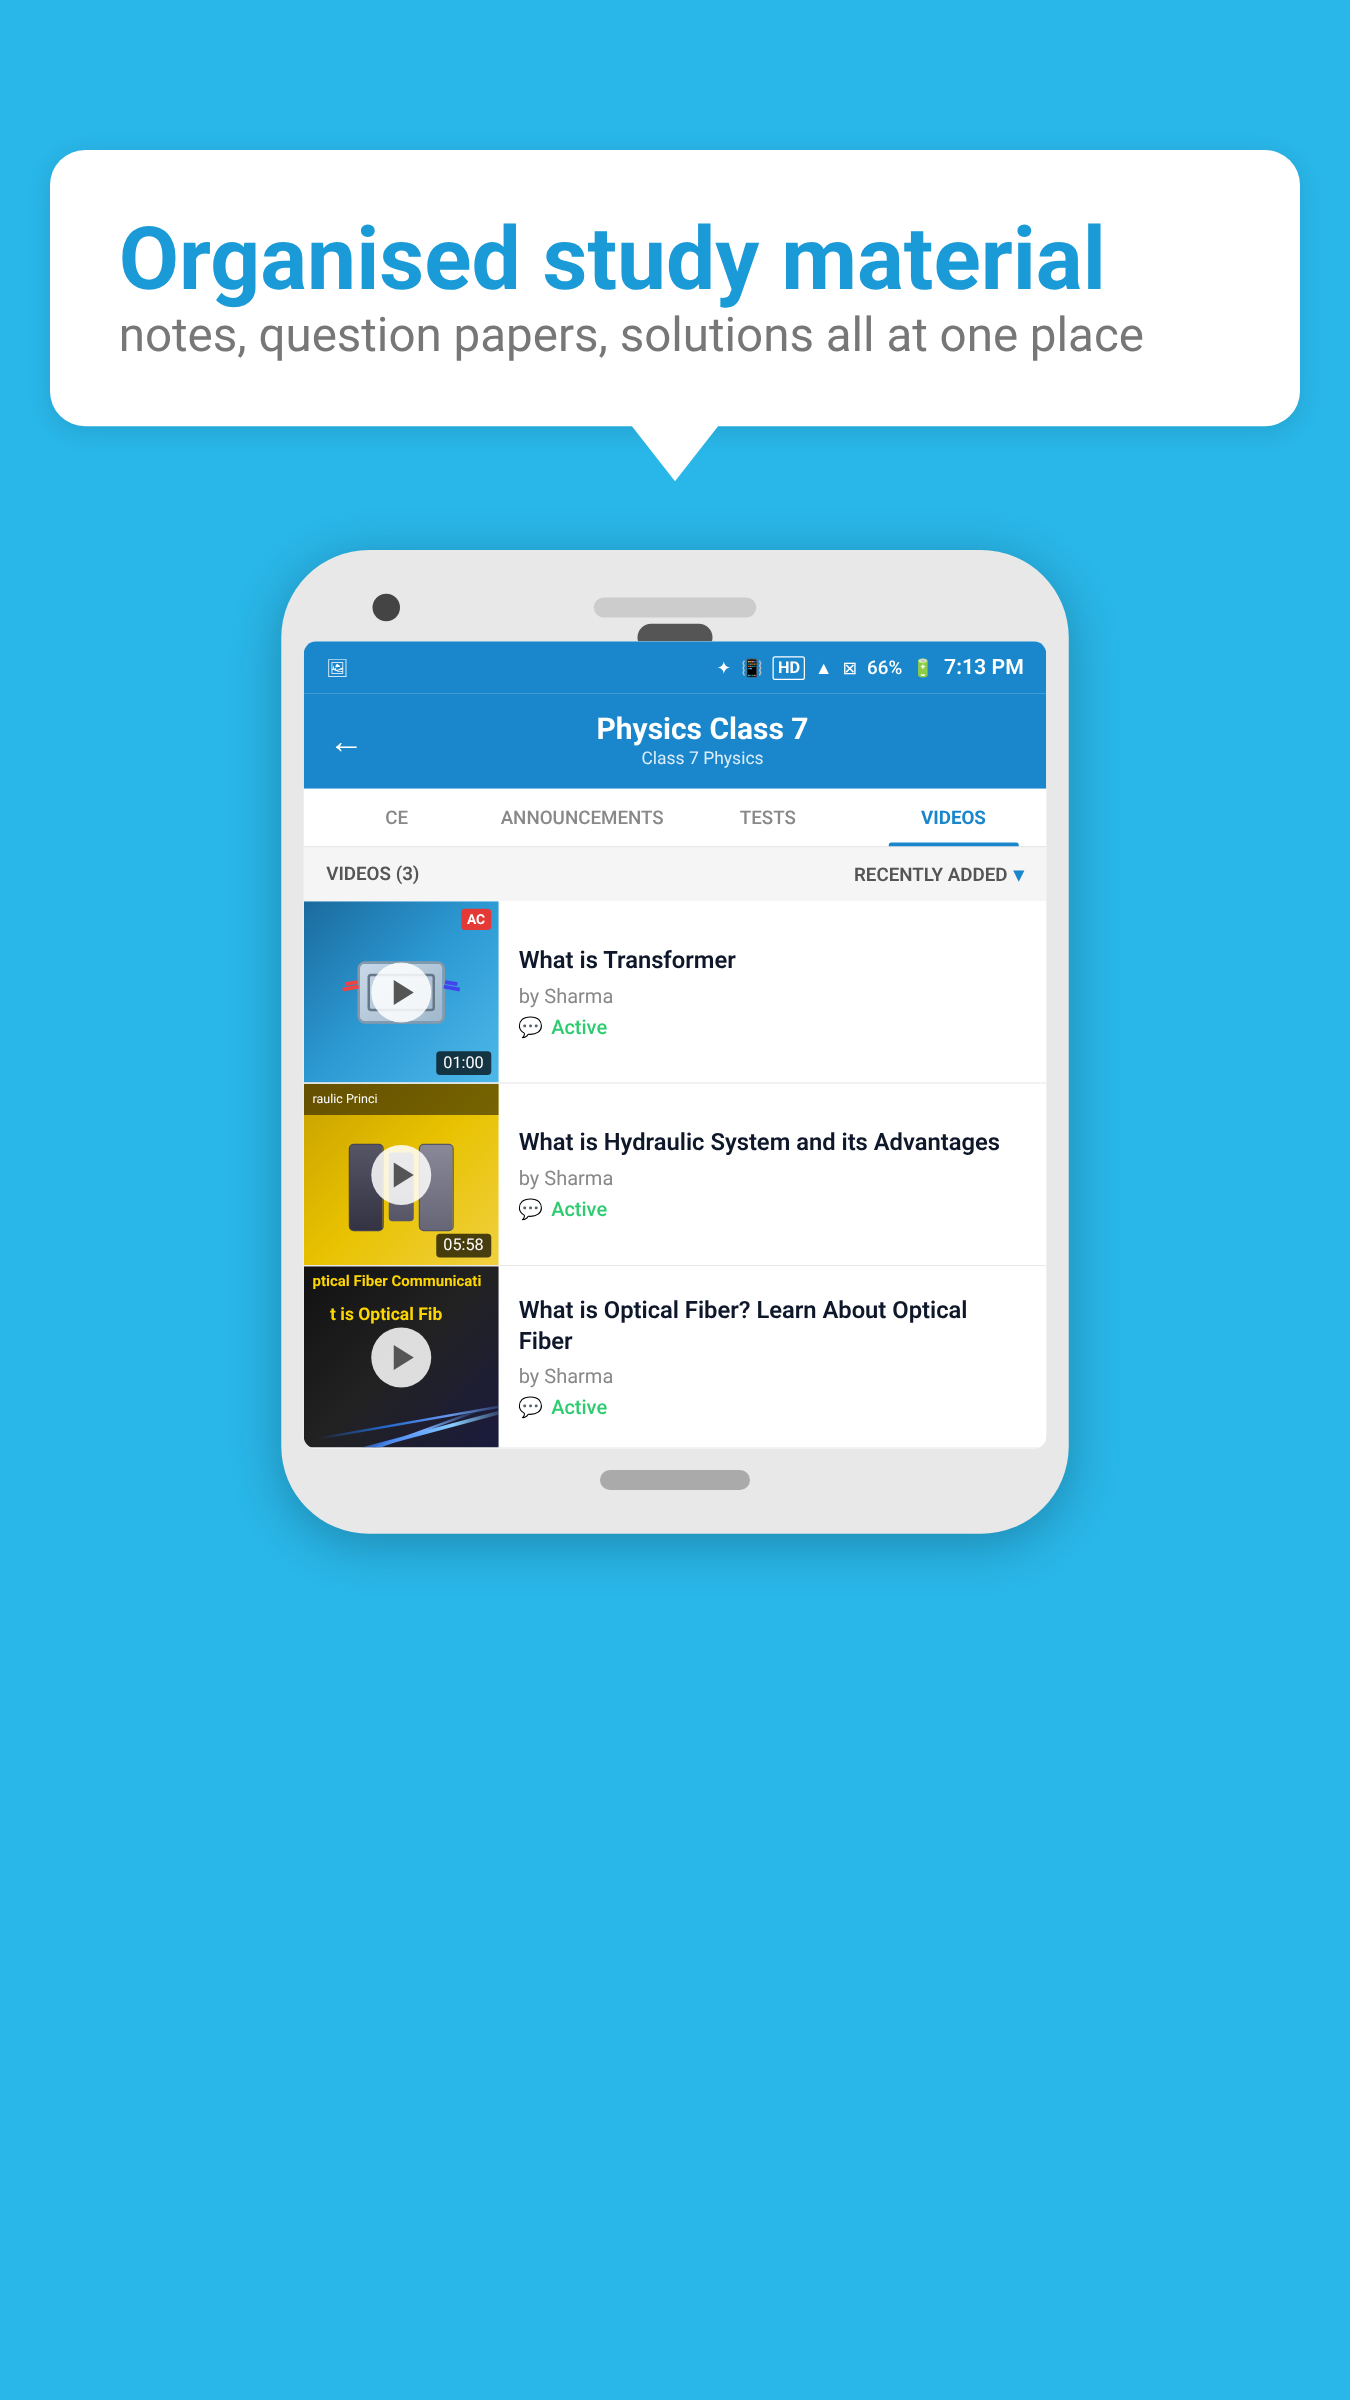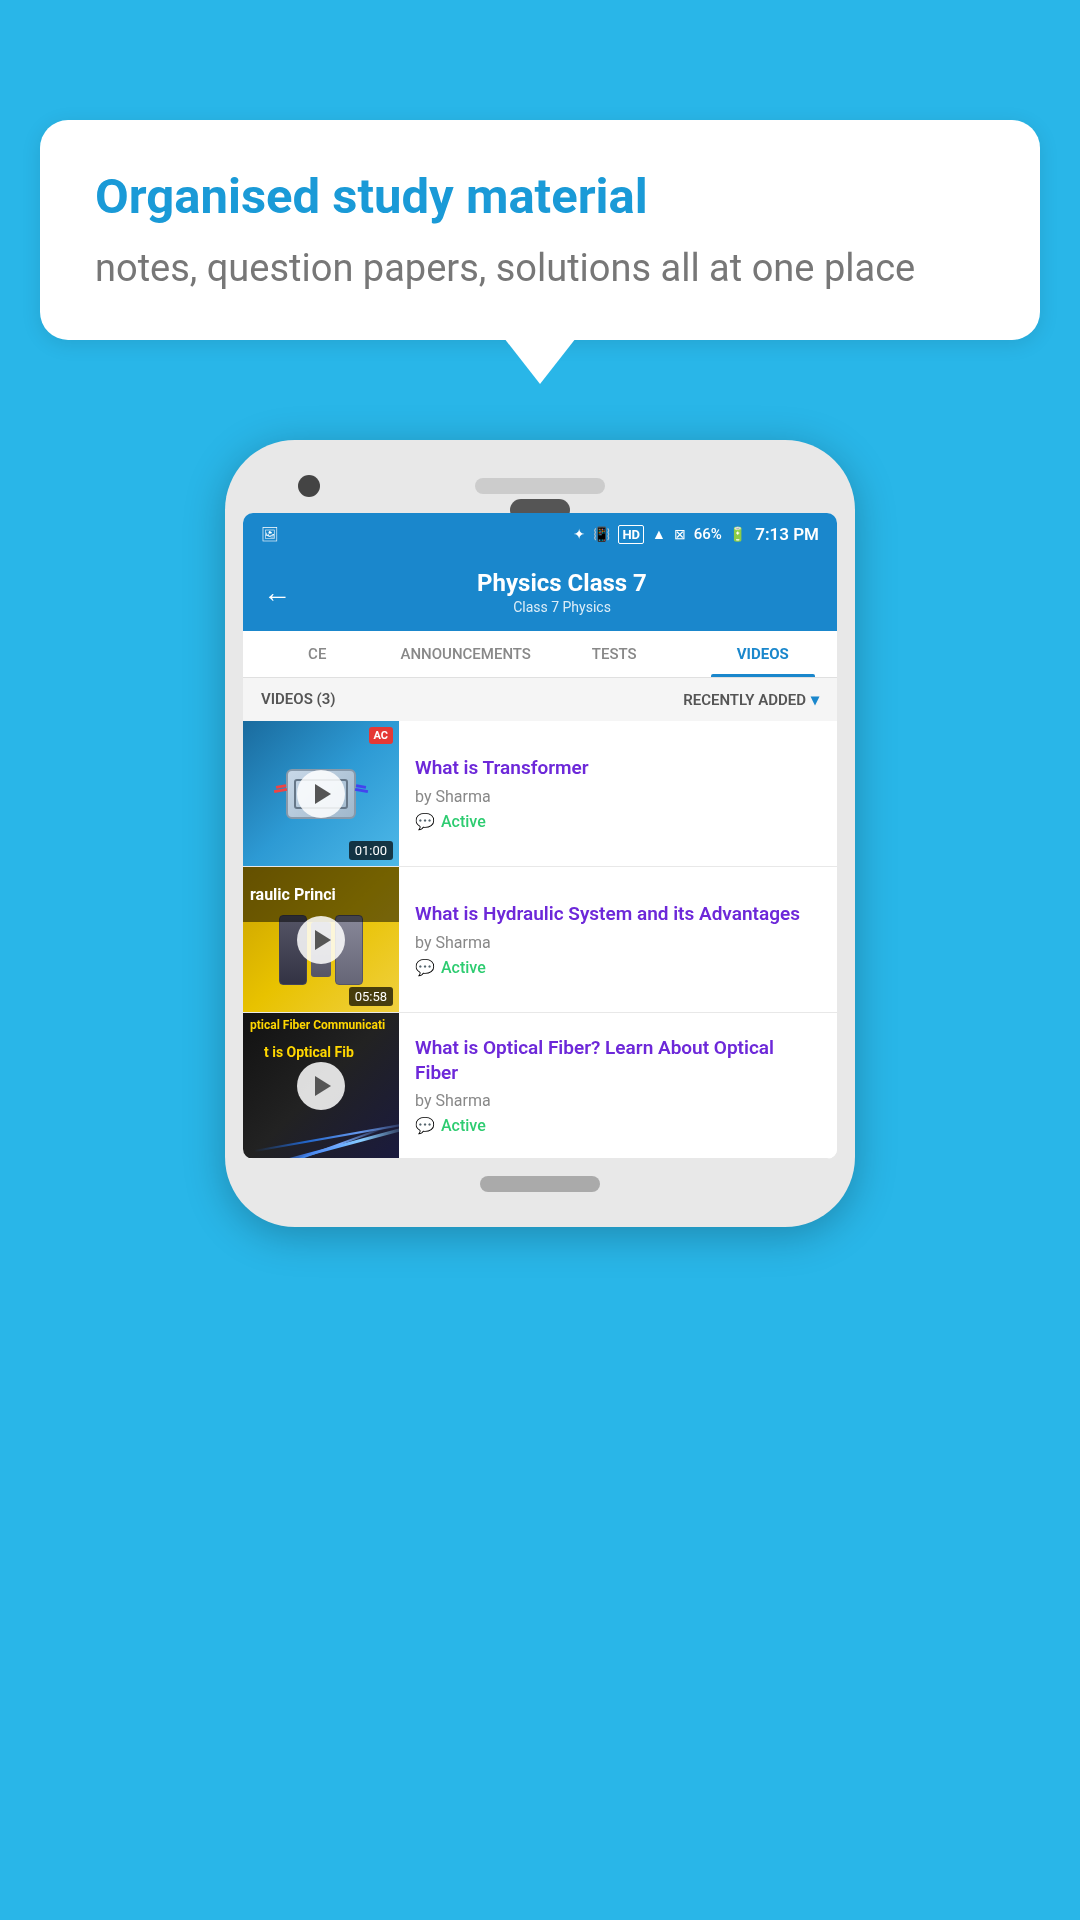--- a/index.html
+++ b/index.html
@@ -30,25 +30,24 @@
       bottom: -44px;
       left: 50%;
       transform: translateX(-50%);
       width: 0;
       height: 0;
       border-left: 36px solid transparent;
       border-right: 36px solid transparent;
       border-top: 46px solid white;
     }
     .bubble-title {
-      font-size: 49px;
+      font-size: 70px;
       font-weight: 700;
       color: #1a9ad7;
       line-height: 1.1;
-      margin-bottom: 22px;
     }
     .bubble-subtitle {
       font-size: 38px;
       color: #777;
       font-weight: 400;
     }
 
     
     .phone-wrapper {
       position: absolute;
@@ -311,21 +310,21 @@
       flex: 1;
       padding: 16px 16px;
       display: flex;
       flex-direction: column;
       justify-content: center;
       gap: 6px;
     }
     .video-title {
       font-size: 19px;
       font-weight: 600;
-      color: #6d28d9;
+      color: #0f172a;
       line-height: 1.3;
     }
     .video-author {
       font-size: 16px;
       color: #888;
     }
     .active-badge {
       display: flex;
       align-items: center;
       gap: 6px;
@@ -457,21 +456,21 @@
               <span style="font-size:16px;">💬</span>
               <span>Active</span>
             </div>
           </div>
         </div>
 
         <div class="video-item">
           <div class="video-thumb">
             <div class="thumb-bg-2" style="position:relative;min-height:145px;">
 
-              <div style="position:absolute;top:0;left:0;right:0;background:rgba(0,0,0,0.5);color:white;font-size:16px;font-weight:700;padding:18px 7px;z-index:2;">raulic Princi</div>
+              <div style="position:absolute;top:0;left:0;right:0;background:rgba(0,0,0,0.5);color:white;font-size:10px;font-weight:400;padding:7px 7px;z-index:2;">raulic Princi</div>
 
               <div style="display:flex;gap:4px;align-items:center;margin-top:20px;">
                 <div style="width:28px;height:70px;background:linear-gradient(180deg,#556,#334);border-radius:4px;border:1px solid #445;"></div>
                 <div style="width:20px;height:55px;background:linear-gradient(180deg,#778,#556);border-radius:3px;"></div>
                 <div style="width:28px;height:70px;background:linear-gradient(180deg,#889,#667);border-radius:4px;border:1px solid #556;"></div>
               </div>
               <div class="play-button">
                 <div class="play-triangle"></div>
               </div>
             </div>

